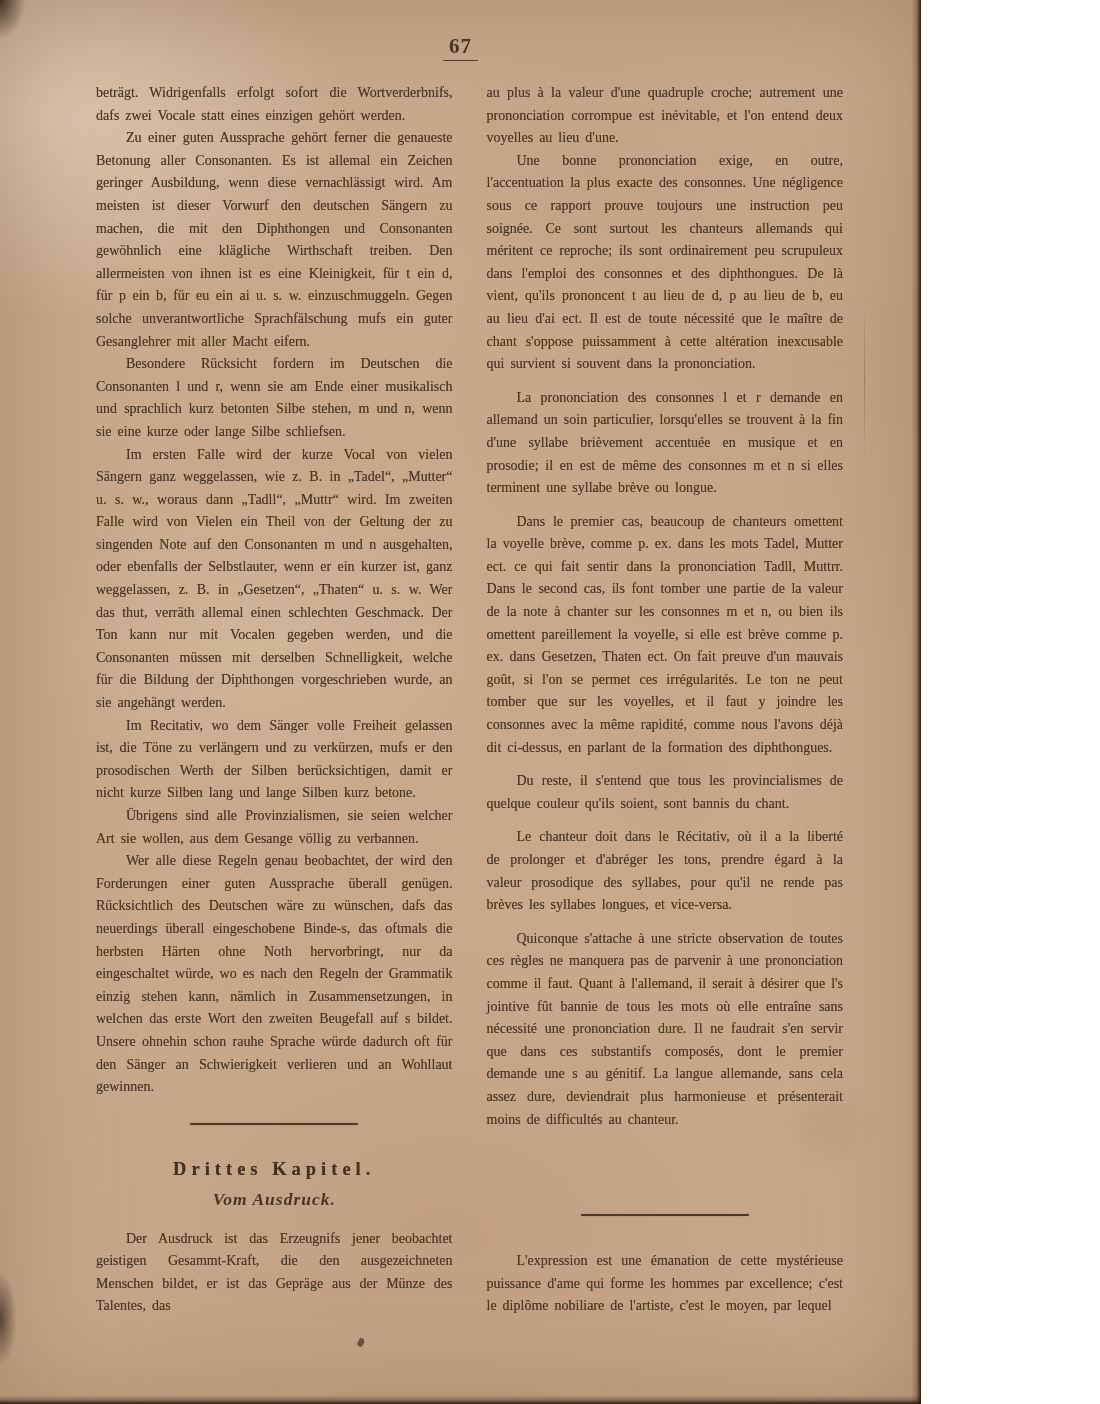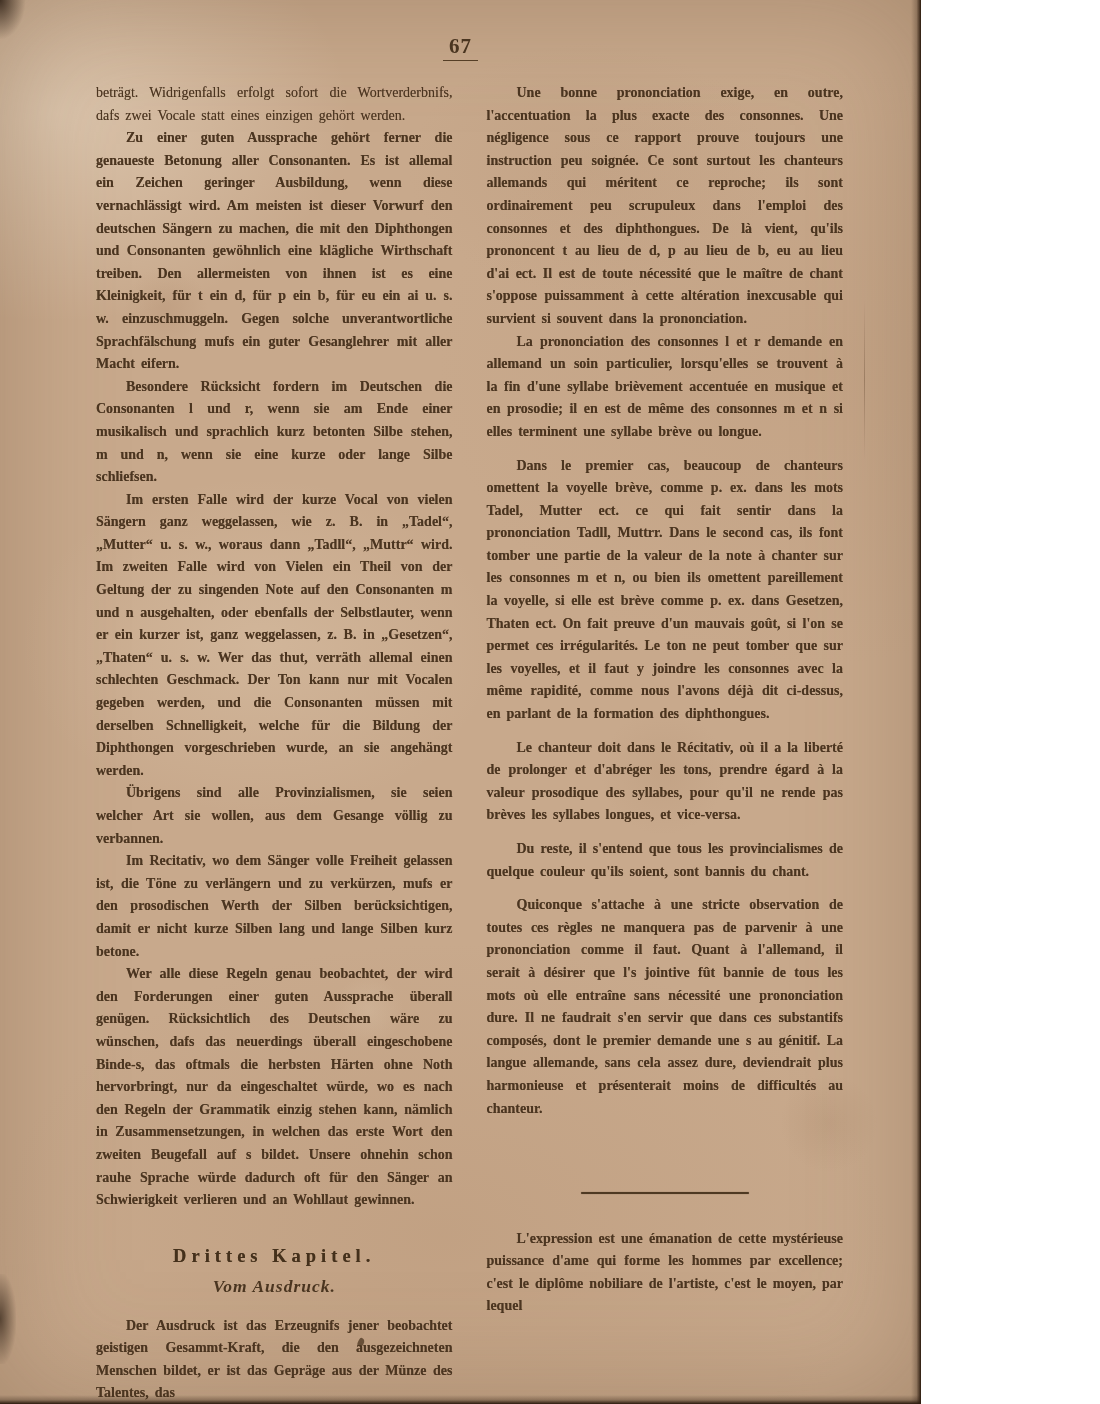--- a/index.html
+++ b/index.html
@@ -49,21 +49,21 @@
     display:flex;gap:34px;
   }
   .col{
     width:446px;display:flex;flex-direction:column;height:1236px;
   }
   .col p{
     margin:0;font-size:14px;line-height:22.6px;text-align:justify;
     color:#4b3520;word-spacing:2.5px;
     text-shadow:0 0 0.5px rgba(75,53,32,0.55);
   }
-  .col p.indent{text-indent:30px;font-weight:bold;}
+  .col p.indent{text-indent:30px;}
   .col.french p{margin-bottom:11px;}
   .col.french p:first-child{margin-bottom:0;}
   .rule{
     margin-top:auto;margin-left:auto;margin-right:auto;
     width:168px;height:2px;background:#4e3922;border-radius:1px;
     box-shadow:0 0 1px rgba(60,40,20,0.6);
   }
   .chapter{margin-top:34px;}
   .chapter-title{
     text-align:center;font-size:18.5px;font-weight:bold;letter-spacing:5px;
@@ -92,37 +92,38 @@
     <span class="page-number">67</span>
   </div>
 
   <div class="columns">
 
     <div class="col german">
       <p>beträgt. Widrigenfalls erfolgt sofort die Wortverderbnifs, dafs zwei Vocale statt eines einzigen gehört werden.</p>
       <p class="indent">Zu einer guten Aussprache gehört ferner die genaueste Betonung aller Consonanten. Es ist allemal ein Zeichen geringer Ausbildung, wenn diese vernachlässigt wird. Am meisten ist dieser Vorwurf den deutschen Sängern zu machen, die mit den Diphthongen und Consonanten gewöhnlich eine klägliche Wirthschaft treiben. Den allermeisten von ihnen ist es eine Kleinigkeit, für t ein d, für p ein b, für eu ein ai u. s. w. einzuschmuggeln. Gegen solche unverantwortliche Sprachfälschung mufs ein guter Gesanglehrer mit aller Macht eifern.</p>
       <p class="indent">Besondere Rücksicht fordern im Deutschen die Consonanten l und r, wenn sie am Ende einer musikalisch und sprachlich kurz betonten Silbe stehen, m und n, wenn sie eine kurze oder lange Silbe schliefsen.</p>
       <p class="indent">Im ersten Falle wird der kurze Vocal von vielen Sängern ganz weggelassen, wie z. B. in „Tadel“, „Mutter“ u. s. w., woraus dann „Tadll“, „Muttr“ wird. Im zweiten Falle wird von Vielen ein Theil von der Geltung der zu singenden Note auf den Consonanten m und n ausgehalten, oder ebenfalls der Selbstlauter, wenn er ein kurzer ist, ganz weggelassen, z. B. in „Gesetzen“, „Thaten“ u. s. w. Wer das thut, verräth allemal einen schlechten Geschmack. Der Ton kann nur mit Vocalen gegeben werden, und die Consonanten müssen mit derselben Schnelligkeit, welche für die Bildung der Diphthongen vorgeschrieben wurde, an sie angehängt werden.</p>
+      <p class="indent">Im Recitativ, wo dem Sänger volle Freiheit gelassen ist, die Töne zu verlängern und zu verkürzen, mufs er den prosodischen Werth der Silben berücksichtigen, damit er nicht kurze Silben lang und lange Silben kurz betone.</p>
       <p class="indent">Übrigens sind alle Provinzialismen, sie seien welcher Art sie wollen, aus dem Gesange völlig zu verbannen.</p>
-      <p class="indent">Im Recitativ, wo dem Sänger volle Freiheit gelassen ist, die Töne zu verlängern und zu verkürzen, mufs er den prosodischen Werth der Silben berücksichtigen, damit er nicht kurze Silben lang und lange Silben kurz betone.</p>
       <p class="indent">Wer alle diese Regeln genau beobachtet, der wird den Forderungen einer guten Aussprache überall genügen. Rücksichtlich des Deutschen wäre zu wünschen, dafs das neuerdings überall eingeschobene Binde-s, das oftmals die herbsten Härten ohne Noth hervorbringt, nur da eingeschaltet würde, wo es nach den Regeln der Grammatik einzig stehen kann, nämlich in Zusammensetzungen, in welchen das erste Wort den zweiten Beugefall auf s bildet. Unsere ohnehin schon rauhe Sprache würde dadurch oft für den Sänger an Schwierigkeit verlieren und an Wohllaut gewinnen.</p>
       <div class="rule"></div>
       <div class="chapter">
         <div class="chapter-title">Drittes Kapitel.</div>
         <div class="chapter-subtitle">Vom Ausdruck.</div>
         <p class="indent">Der Ausdruck ist das Erzeugnifs jener beobachtet geistigen Gesammt-Kraft, die den ausgezeichneten Menschen bildet, er ist das Gepräge aus der Münze des Talentes, das</p>
       </div>
     </div>
 
     <div class="col french">
+      <p>au plus à la valeur d'une quadruple croche; autrement une prononciation corrompue est inévitable, et l'on entend deux voyelles au lieu d'une.</p>
       <p class="indent">Une bonne prononciation exige, en outre, l'accentuation la plus exacte des consonnes. Une négligence sous ce rapport prouve toujours une instruction peu soignée. Ce sont surtout les chanteurs allemands qui méritent ce reproche; ils sont ordinairement peu scrupuleux dans l'emploi des consonnes et des diphthongues. De là vient, qu'ils prononcent t au lieu de d, p au lieu de b, eu au lieu d'ai ect. Il est de toute nécessité que le maître de chant s'oppose puissamment à cette altération inexcusable qui survient si souvent dans la prononciation.</p>
       <p class="indent">La prononciation des consonnes l et r demande en allemand un soin particulier, lorsqu'elles se trouvent à la fin d'une syllabe brièvement accentuée en musique et en prosodie; il en est de même des consonnes m et n si elles terminent une syllabe brève ou longue.</p>
       <p class="indent">Dans le premier cas, beaucoup de chanteurs omettent la voyelle brève, comme p. ex. dans les mots Tadel, Mutter ect. ce qui fait sentir dans la prononciation Tadll, Muttrr. Dans le second cas, ils font tomber une partie de la valeur de la note à chanter sur les consonnes m et n, ou bien ils omettent pareillement la voyelle, si elle est brève comme p. ex. dans Gesetzen, Thaten ect. On fait preuve d'un mauvais goût, si l'on se permet ces irrégularités. Le ton ne peut tomber que sur les voyelles, et il faut y joindre les consonnes avec la même rapidité, comme nous l'avons déjà dit ci-dessus, en parlant de la formation des diphthongues.</p>
+      <p class="indent">Du reste, il s'entend que tous les provincialismes de quelque couleur qu'ils soient, sont bannis du chant.</p>
       <p class="indent">Le chanteur doit dans le Récitativ, où il a la liberté de prolonger et d'abréger les tons, prendre égard à la valeur prosodique des syllabes, pour qu'il ne rende pas brèves les syllabes longues, et vice-versa.</p>
-      <p class="indent">Du reste, il s'entend que tous les provincialismes de quelque couleur qu'ils soient, sont bannis du chant.</p>
       <p class="indent">Quiconque s'attache à une stricte observation de toutes ces règles ne manquera pas de parvenir à une prononciation comme il faut. Quant à l'allemand, il serait à désirer que l's jointive fût bannie de tous les mots où elle entraîne sans nécessité une prononciation dure. Il ne faudrait s'en servir que dans ces substantifs composés, dont le premier demande une s au génitif. La langue allemande, sans cela assez dure, deviendrait plus harmonieuse et présenterait moins de difficultés au chanteur.</p>
       <div class="rule"></div>
       <div class="chapter">
         <p class="indent">L'expression est une émanation de cette mystérieuse puissance d'ame qui forme les hommes par excellence; c'est le diplôme nobiliare de l'artiste, c'est le moyen, par lequel</p>
       </div>
     </div>
 
   </div>
 
   <div class="ink-dot"></div>

